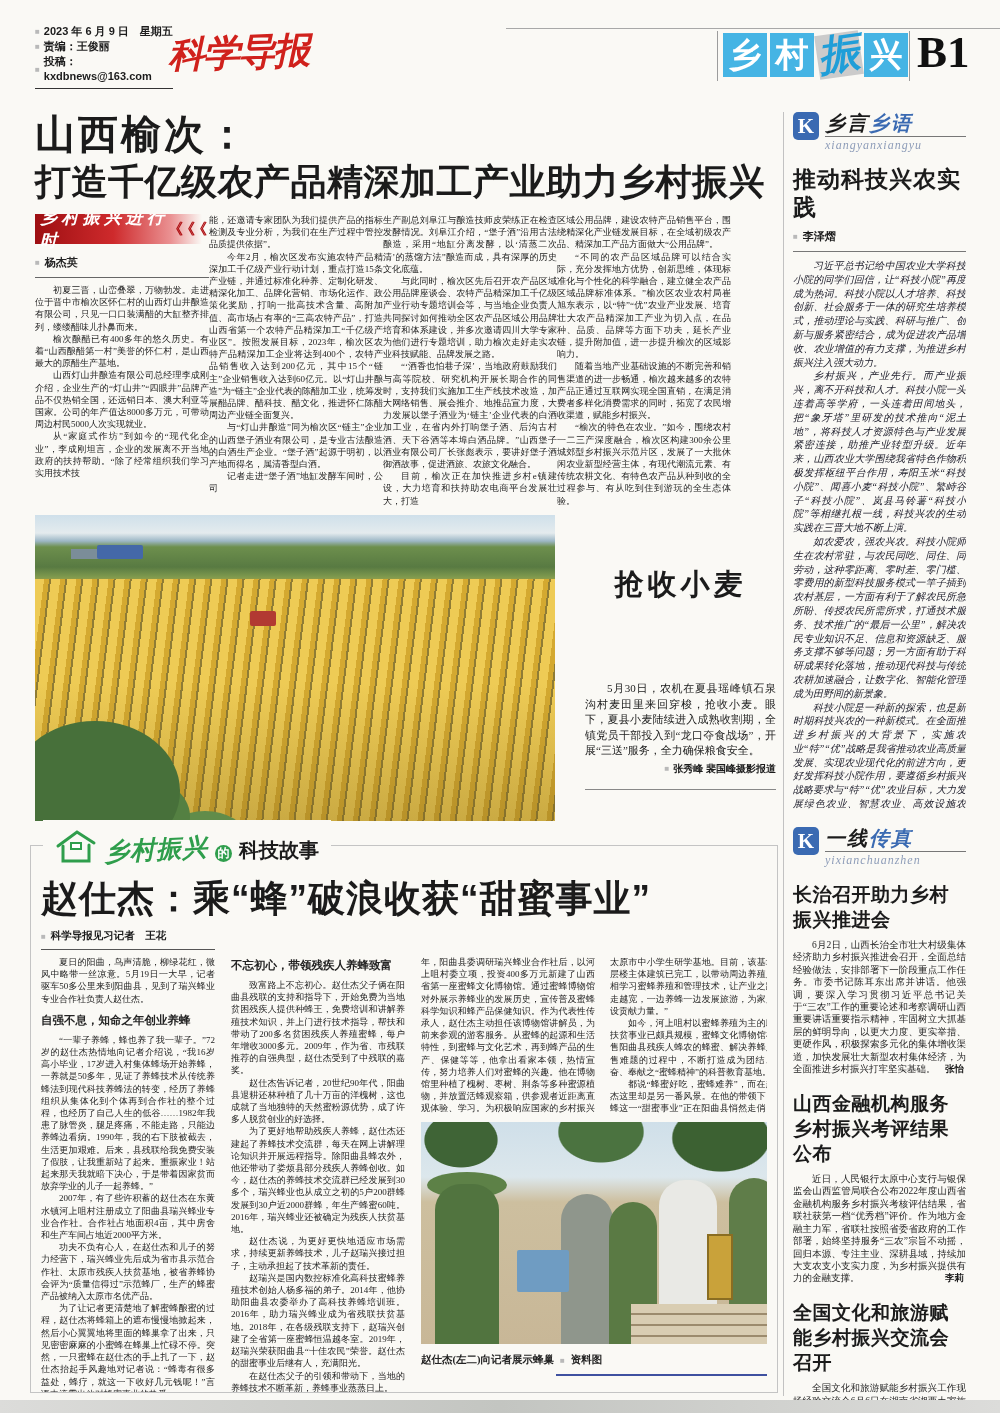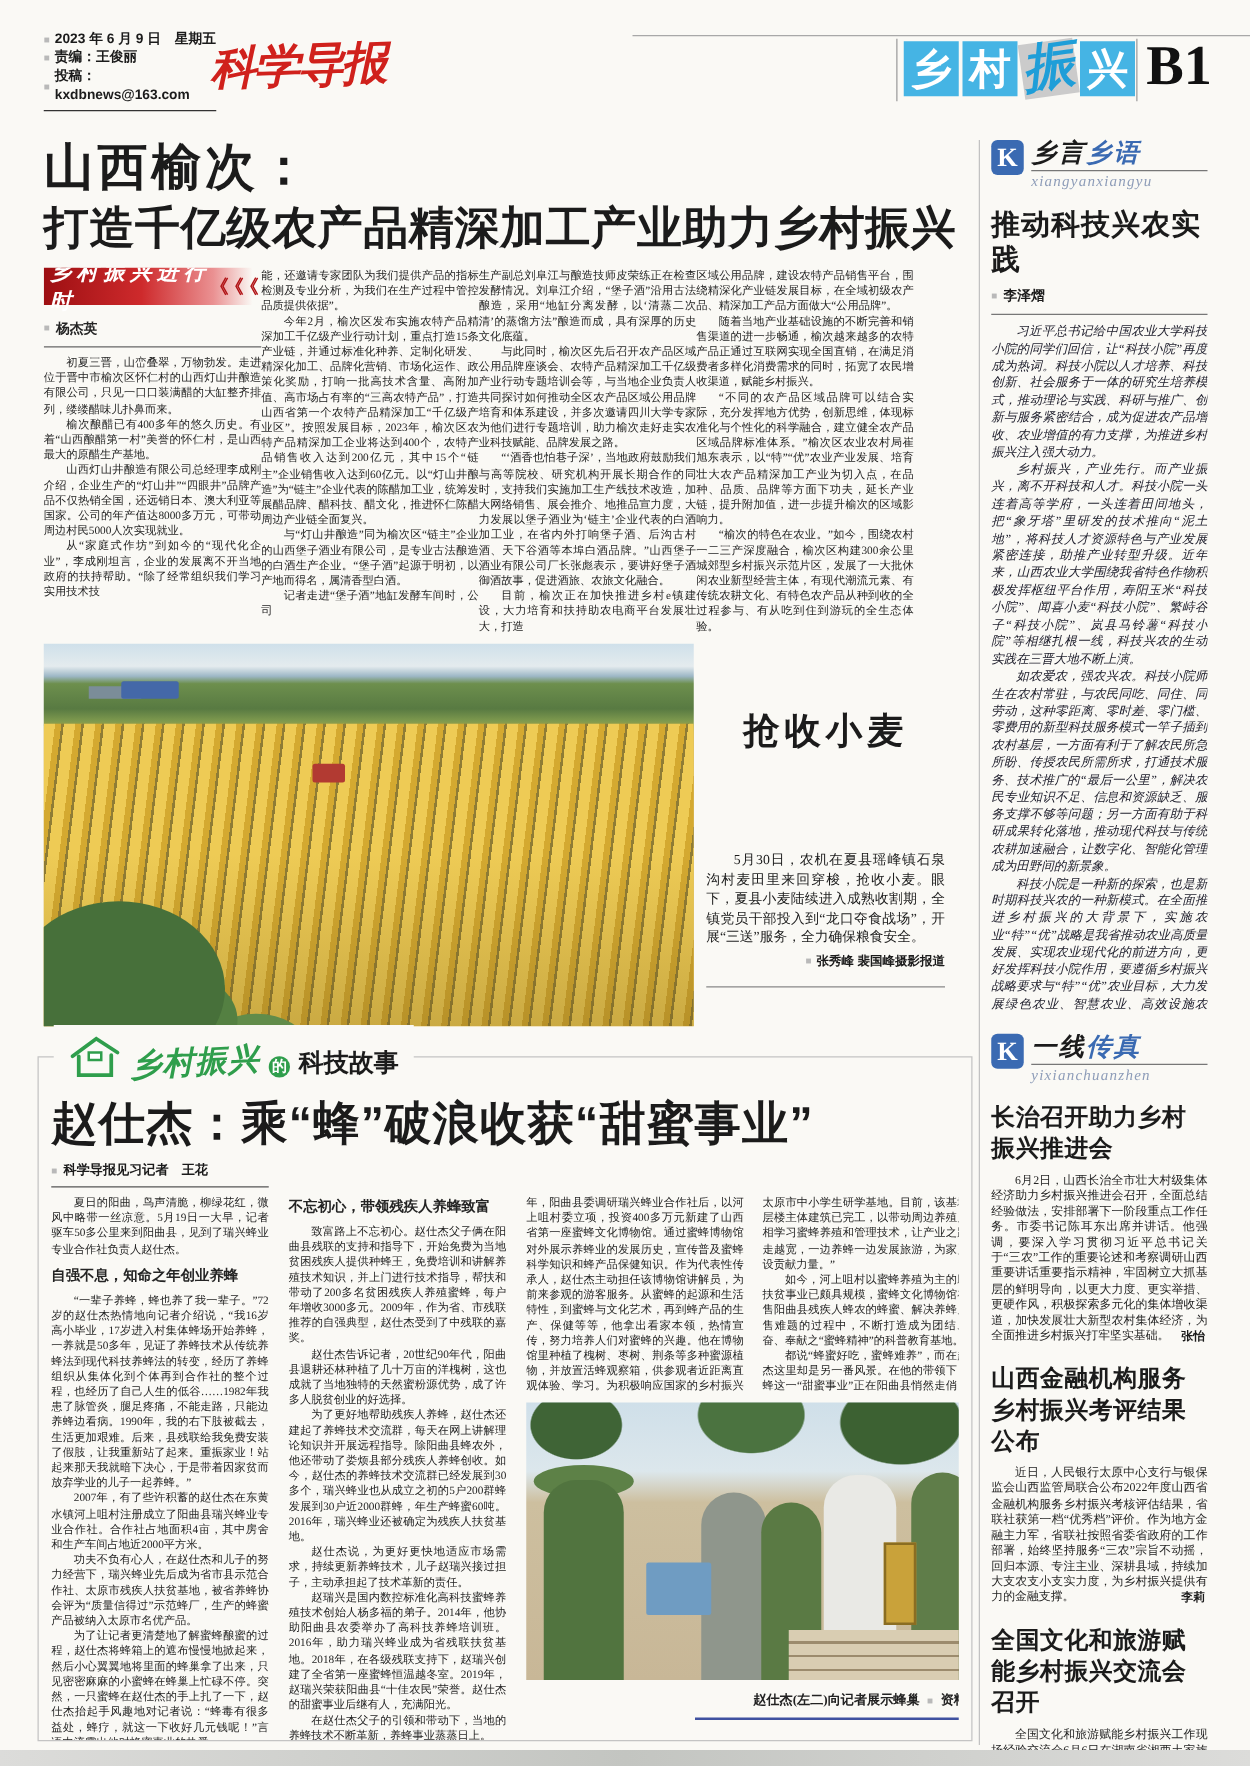--- a/index.html
+++ b/index.html
@@ -31,21 +31,21 @@
 .lead-author{font:bold 11px "Liberation Sans",sans-serif;border-bottom:1px solid #666;padding:4px 0 7px;margin-bottom:6px;display:flex;gap:5px;align-items:center}
 
 
 .photostory{position:absolute;left:35px;top:515px;width:741px;height:308px}
 .wheat{position:absolute;left:0;top:0;width:520px;height:306px;overflow:hidden;background:linear-gradient(180deg,#cfe0ea 0,#e4ebee 18px,#9db7c6 26px,#6d8f4d 32px,#587a42 52px,#7f9a4e 62px,#caa63a 72px,#dcb53f 100%)}
 .wp-rows{position:absolute;left:0;top:64px;right:0;bottom:0;background:repeating-linear-gradient(97deg,#eecb55 0 9px,#d4a930 9px 14px,#8f7c35 14px 16px)}
 .wp-shade{position:absolute;inset:0;background:linear-gradient(180deg,transparent 55%,rgba(110,85,20,.28))}
 .wp-bush{position:absolute;left:-25px;bottom:-40px;width:170px;height:140px;border-radius:50%;background:#47703a;box-shadow:40px 25px 0 -30px #548042,110px 45px 0 -45px #618c4a}
 .wp-truck{position:absolute;left:62px;top:30px;width:46px;height:14px;background:#4468a8;border-radius:2px;box-shadow:-28px 2px 0 -2px #7b8d99}
 .wp-harvester{position:absolute;left:215px;top:96px;width:26px;height:15px;background:#b23a32;border-radius:2px}
-.ps-right{position:absolute;left:530px;top:0;width:191px;height:306px}
+.ps-right{position:absolute;left:550px;top:0;width:191px;height:306px}
 .ps-title{font:900 29px "Liberation Sans",sans-serif;text-align:center;margin-top:50px;letter-spacing:4px}
 .ps-caption{margin-top:76px;font-size:11px;line-height:15.5px;text-align:justify;text-indent:2em}
 .ps-credit{font:bold 10px "Liberation Sans",sans-serif;display:flex;justify-content:flex-end;gap:4px;align-items:center;margin-top:3px}
 .ps-rule{margin-top:13px;border-top:1px solid #888}
 
 
 .bee{position:absolute;left:30px;top:845px;width:748px;height:548px;border:1px solid #c4c4c4;padding:0 10px}
 .bee-logo{position:absolute;top:-26px;left:12px;background:#faf9f5;display:flex;align-items:flex-end;gap:7px;padding:0 12px;height:52px}
 .bl-brand{color:#2f9e4c;font:italic 900 25px "Liberation Serif",serif;transform:rotate(-3deg);letter-spacing:1px;margin-bottom:6px}
 .bl-de{width:17px;height:17px;border-radius:50%;background:#2f9e4c;color:#fff;font:bold 12px/17px "Liberation Sans",sans-serif;text-align:center;margin-bottom:10px;flex:none}
@@ -63,21 +63,21 @@
 .bp-f1{left:14px;top:62px;width:64px;height:160px;background:#51743f}
 .bp-hat1{position:absolute;left:6px;top:50px;width:80px;height:26px;border-radius:50%;background:#5d8147}
 .bp-f2{left:140px;top:72px;width:52px;height:150px;background:#8f968c}
 .bp-f3{left:188px;top:80px;width:48px;height:142px;background:#5a7a44}
 .bp-f4{left:238px;top:58px;width:58px;height:164px;background:#e9e9e5}
 .bp-hood{position:absolute;left:252px;top:64px;width:30px;height:34px;border-radius:50%;background:#c9cdd1;border:3px solid #e2e2de}
 .bp-f5{left:308px;top:56px;width:50px;height:166px;background:#5f7d49}
 .bp-hive1{position:absolute;left:96px;top:128px;width:52px;height:42px;background:#6f9cc2;border-radius:2px}
 .bp-frame{position:absolute;left:286px;top:112px;width:26px;height:66px;background:#c9a23a;border:2px solid #8a6d22}
 .bp-boxes{position:absolute;left:210px;top:182px;width:150px;height:40px;background:repeating-linear-gradient(180deg,#d9cdb2 0 9px,#9c8b6d 9px 11px)}
-.bee-cap{display:flex;justify-content:flex-end;align-items:center;gap:6px;font:bold 10.5px "Liberation Serif",serif;margin-top:9px;color:#222}
+.bee-cap{display:flex;justify-content:flex-start;align-items:center;gap:6px;font:bold 10.5px "Liberation Serif",serif;margin-top:9px;color:#222}
 .bee-cap-rule{width:228px;height:2px;background:#3f51a0;margin:7px 0 0 auto}
 
 
 .rail-sep{position:absolute;left:783px;top:112px;height:1284px;width:1px;background:#c2c2c2}
 .rail{position:absolute;left:793px;top:112px;width:173px}
 .rs-head{display:flex;gap:6px;align-items:flex-start}
 .kbox{width:26px;height:28px;background:#3a6ab2;border-radius:5px;color:#fff;font:bold 21px/28px "Liberation Serif",serif;text-align:center;flex:none}
 .rs-right{flex:1}
 .rs-title{font:italic 900 20px/22px "Liberation Serif",serif;letter-spacing:2px;white-space:nowrap}
 .rs-title .b{color:#3a6ab2}
@@ -150,22 +150,22 @@
       <p>记者走进“堡子酒”地缸发酵车间时，公司</p>
     </div>
     <div class="col">
       <p class="cont">生产副总刘阜江与酿造技师皮荣练正在检查发酵情况。刘阜江介绍，“堡子酒”沿用古法酿造，采用“地缸分离发酵，以‘清蒸二次清’的蒸馏方法”酿造而成，具有深厚的历史文化底蕴。</p>
       <p>与此同时，榆次区先后召开农产品区域公用品牌座谈会、农特产品精深加工千亿级产业行动专题培训会等，与当地企业负责人共同探讨如何推动全区农产品区域公用品牌培育和体系建设，并多次邀请四川大学专家为他们进行专题培训，助力榆次走好走实农业科技赋能、品牌发展之路。</p>
       <p>“‘酒香也怕巷子深’，当地政府鼓励我们与高等院校、研究机构开展长期合作的同时，支持我们实施加工生产线技术改造，加大网络销售、展会推介、地推品宣力度，大力发展以堡子酒业为‘链主’企业代表的白酒加工业，在省内外打响堡子酒、后沟古村酒、天下谷酒等本埠白酒品牌。”山西堡子酒业有限公司厂长张彪表示，要讲好堡子酒御酒故事，促进酒旅、农旅文化融合。</p>
       <p>目前，榆次正在加快推进乡村e镇建设，大力培育和扶持助农电商平台发展壮大，打造</p>
     </div>
     <div class="col">
       <p class="cont">区域公用品牌，建设农特产品销售平台，围绕精深化产业链发展目标，在全域初级农产品、精深加工产品方面做大“公用品牌”。</p>
+      <p>“不同的农产品区域品牌可以结合实际，充分发挥地方优势，创新思维，体现标准化与个性化的科学融合，建立健全农产品区域品牌标准体系。”榆次区农业农村局崔旭东表示，以“特”“优”农业产业发展、培育壮大农产品精深加工产业为切入点，在品种、品质、品牌等方面下功夫，延长产业链，提升附加值，进一步提升榆次的区域影响力。</p>
       <p>随着当地产业基础设施的不断完善和销售渠道的进一步畅通，榆次越来越多的农特产品正通过互联网实现全国直销，在满足消费者多样化消费需求的同时，拓宽了农民增收渠道，赋能乡村振兴。</p>
-      <p>“不同的农产品区域品牌可以结合实际，充分发挥地方优势，创新思维，体现标准化与个性化的科学融合，建立健全农产品区域品牌标准体系。”榆次区农业农村局崔旭东表示，以“特”“优”农业产业发展、培育壮大农产品精深加工产业为切入点，在品种、品质、品牌等方面下功夫，延长产业链，提升附加值，进一步提升榆次的区域影响力。</p>
       <p>“榆次的特色在农业。”如今，围绕农村一二三产深度融合，榆次区构建300余公里城郊型乡村振兴示范片区，发展了一大批休闲农业新型经营主体，有现代潮流元素、有传统农耕文化、有特色农产品从种到收的全过程参与、有从吃到住到游玩的全生态体验。</p>
     </div>
   </div>
 </div>
 
 <div class="photostory">
   <div class="wheat">
     <div class="wp-rows"></div>
     <div class="wp-shade"></div>
     <div class="wp-bush"></div>

